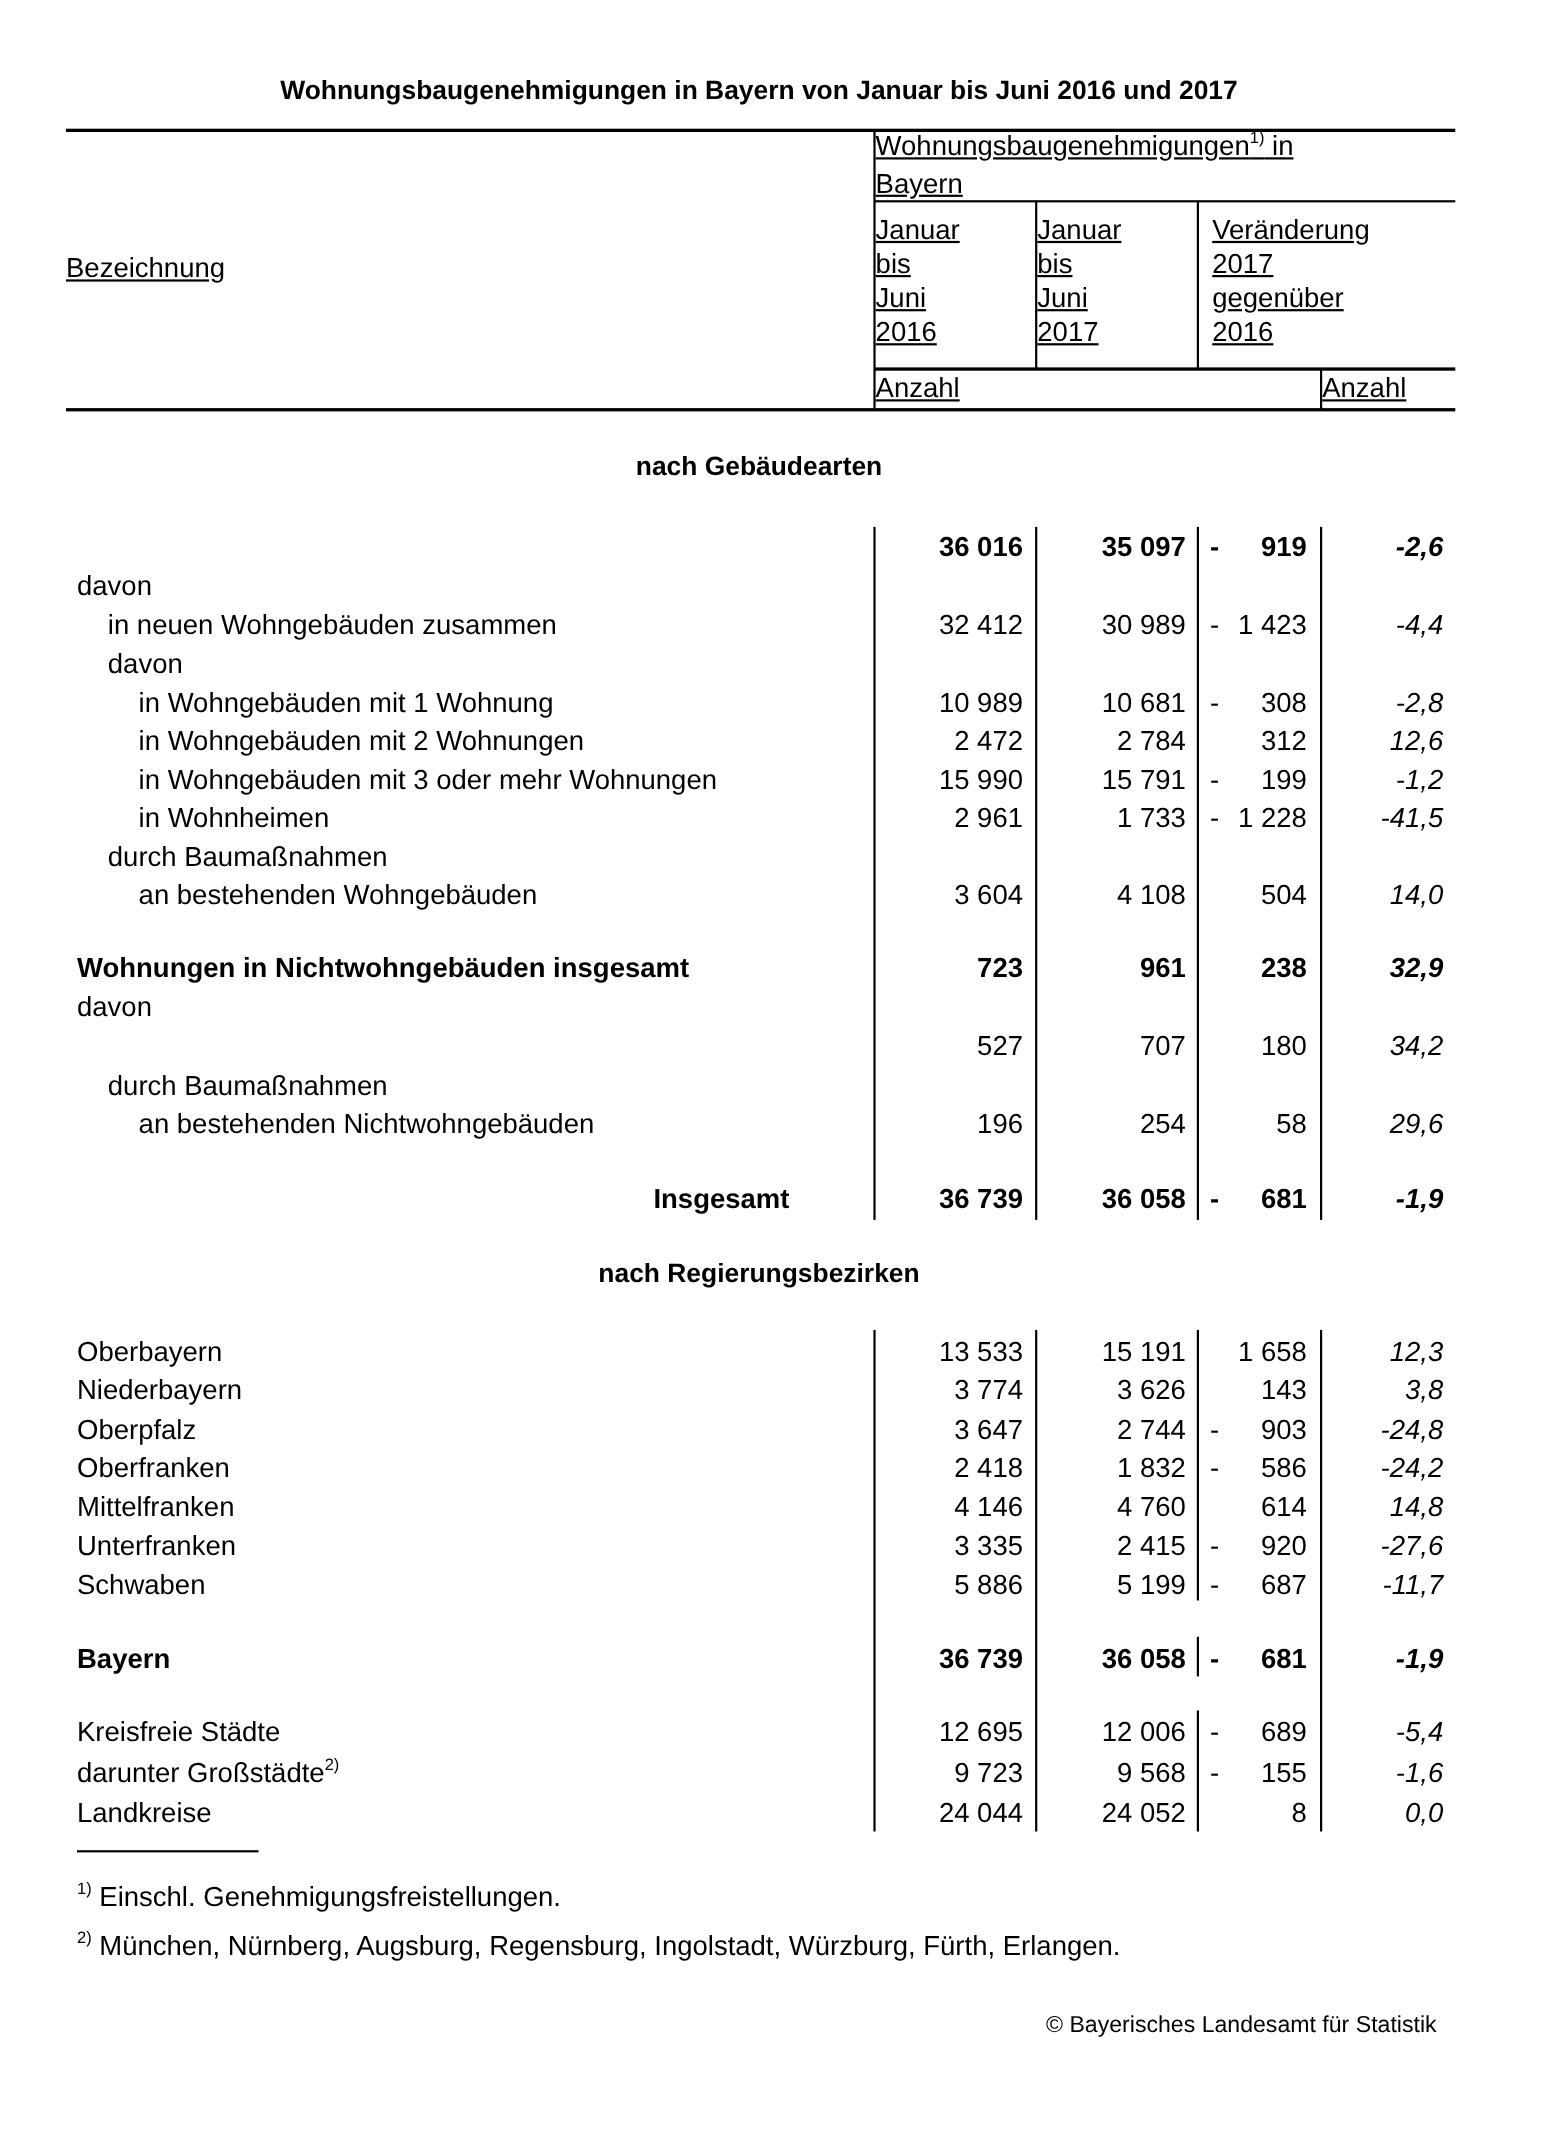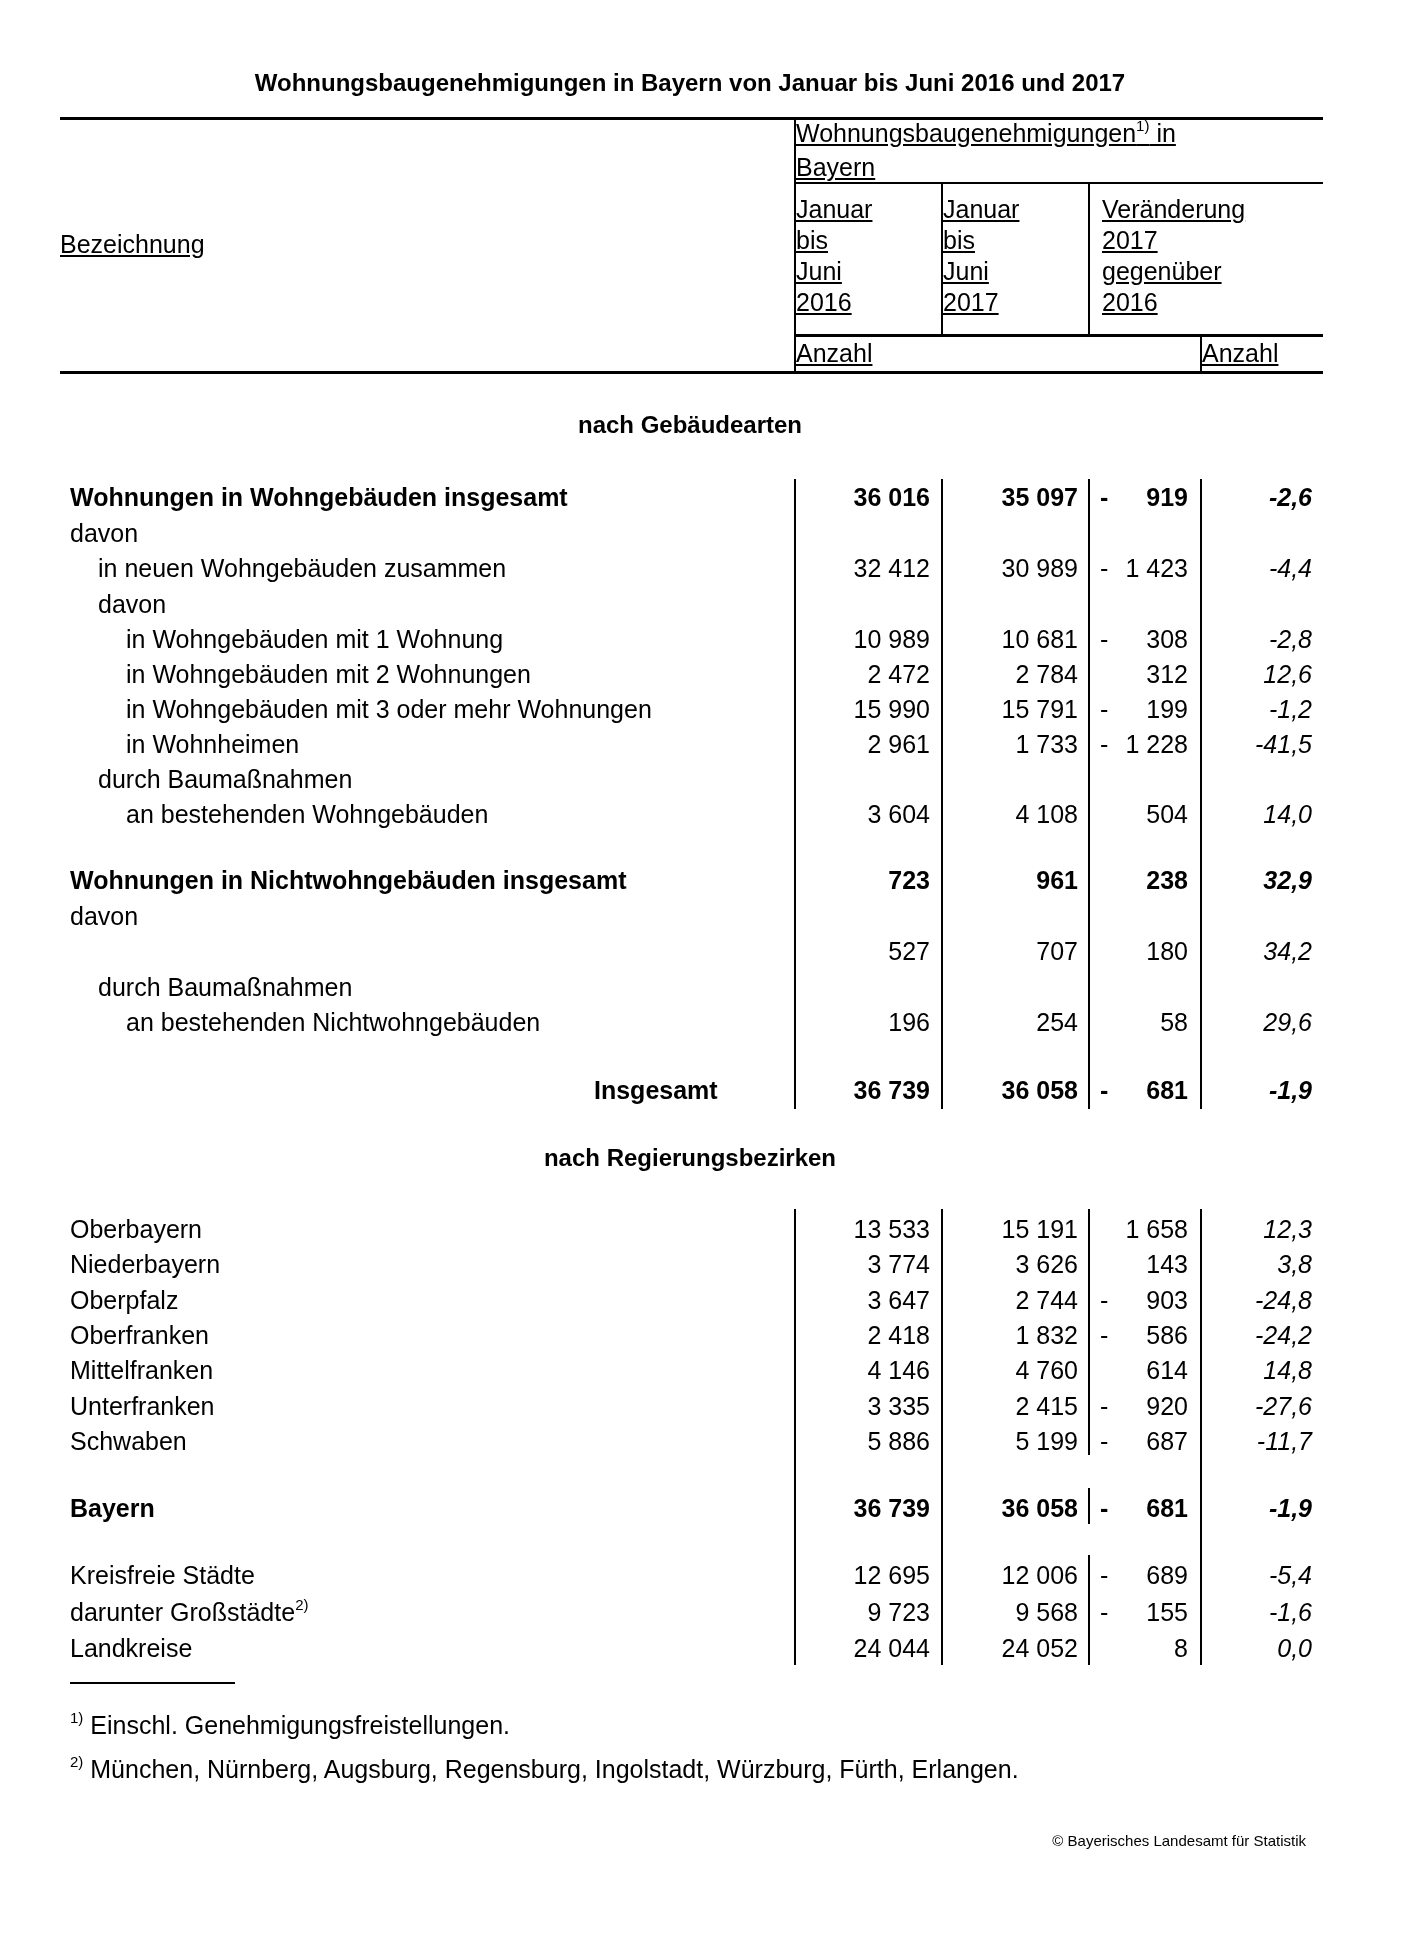--- a/index.html
+++ b/index.html
@@ -16,21 +16,21 @@
   .row .c1 { position:absolute; right:calc(1401px - 930px); text-align:right; }
   .row .c2 { position:absolute; right:calc(1401px - 1078px); text-align:right; }
   .row .c3 { position:absolute; left:1098px; width:90px; }
   .row .c3 .sign { position:absolute; left:2px; }
   .row .c3 .num { position:absolute; right:0; }
   .row .c4 { position:absolute; right:calc(1401px - 1312px); text-align:right; font-style:italic; }
   .row.bold { font-weight:bold; }
   .l0 { left:70px; } .l1 { left:98px; } .l2 { left:126px; }
   sup { font-size:15px; vertical-align:0; position:relative; top:-11px; }
   .fn { position:absolute; left:70px; font-size:25px; line-height:30px; white-space:nowrap; }
-  .copy { position:absolute; right:95px; top:1828px; font-size:15px; line-height:26px; }
+  .copy { position:absolute; right:95px; top:1828px; font-size:21px; line-height:26px; }
 </style>
 </head>
 <body>
 
 <div class="abs title">Wohnungsbaugenehmigungen in Bayern von Januar bis Juni 2016 und 2017</div>
 
 <div class="hline" style="left:60px; top:117px; width:1263px; height:3px;"></div>
 <div class="hline" style="left:795px; top:182px; width:528px; height:2px;"></div>
 <div class="hline" style="left:795px; top:334px; width:528px; height:3px;"></div>
 <div class="hline" style="left:60px; top:371px; width:1263px; height:3px;"></div>
@@ -67,21 +67,20 @@
 
 <div class="sec" style="top:410px;">nach Gebäudearten</div>
 
 <div class="vline" style="left:794px; top:479px; height:630px;"></div>
 <div class="vline" style="left:941px; top:479px; height:630px;"></div>
 <div class="vline" style="left:1088px; top:479px; height:630px;"></div>
 <div class="vline" style="left:1200px; top:479px; height:630px;"></div>
 
 <div id="rows-gebaeude">
     <div class="row bold" style="top: 480px;">
-      <span class="lbl l0"><span>Wohnungen in Wohngebäuden insgesamt</span></span>
       <span class="c1">36 016</span>
       <span class="c2">35 097</span>
       <span class="c3">
         <span class="sign">-</span>
         <span class="num">919</span>
       </span>
       <span class="c4">-2,6</span>
     </div>
     <div class="row" style="top: 516px;">
       <span class="lbl l0"><span>davon</span></span>

